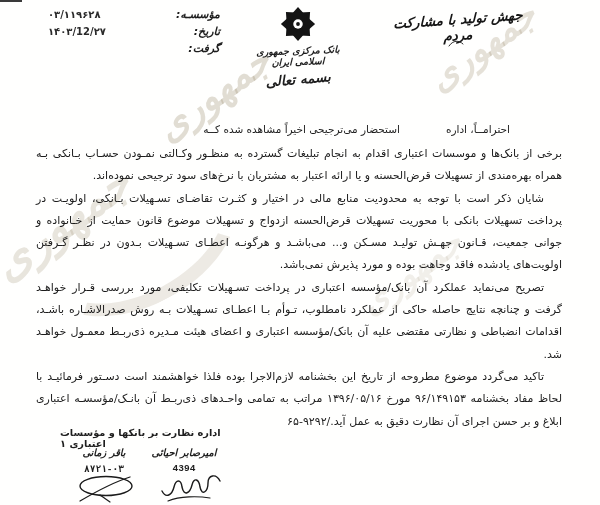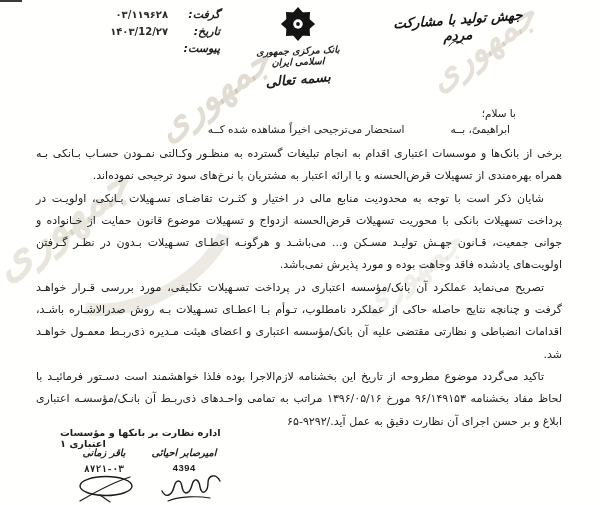--- a/index.html
+++ b/index.html
@@ -22,21 +22,21 @@
     position:absolute;left:28px;top:168px;width:190px;height:112px;border-radius:50%;
     border:13px solid transparent;border-bottom-color:rgba(180,168,145,0.24);
     transform:rotate(-28deg);
   }
   .corner-mark{position:absolute;top:0;left:0;width:22px;height:2px;background:#3a3a3a;}
   
   .nastaliq{font-weight:700;font-style:italic;}
   .ref-block{position:absolute;top:9px;left:48px;width:172px;}
   .ref-row{display:flex;align-items:baseline;margin-bottom:5px;line-height:12px;}
   .ref-label{width:52px;font-size:11px;}
-  .ref-value{flex:1;text-align:right;font-size:10px;font-weight:700;color:#2a2a2a;}
+  .ref-value{flex:1;text-align:left;font-size:10px;font-weight:700;color:#2a2a2a;}
   .logo-block{position:absolute;top:5px;left:240px;width:116px;text-align:center;}
   .emblem{display:block;margin:0 auto;}
   .bank-name{font-size:9.5px;margin-top:2px;transform:skewY(-2deg);}
   .besmele{font-size:13.5px;margin-top:4px;transform:rotate(-5deg);}
   .slogan{
     position:absolute;top:11px;left:388px;width:140px;text-align:center;
     font-size:13.5px;transform:skewY(-4deg);color:#161616;
   }
   .slogan-flourish{position:absolute;left:448px;top:39px;}
   
@@ -71,29 +71,29 @@
     <span class="wm wm1">جمهوری</span>
     <span class="wm wm2">جمهوری</span>
     <span class="wm wm3">جمهوری</span>
     <span class="wm wm4">جمهوری</span>
     <div class="wm-swash"></div>
   </div>
   <div class="corner-mark"></div>
 
   <div class="ref-block">
     <div class="ref-row">
-      <span class="ref-label nastaliq">گرفت:</span>
+      <span class="ref-label nastaliq">مؤسسـه:</span>
       <span class="ref-value" dir="ltr">۰۳/۱۱۹۶۲۸</span>
     </div>
     <div class="ref-row">
       <span class="ref-label nastaliq">تاریخ:</span>
       <span class="ref-value" dir="ltr">۱۴۰۳/12/۲۷</span>
     </div>
     <div class="ref-row">
-      <span class="ref-label nastaliq">پیوست:</span>
+      <span class="ref-label nastaliq">گرفت:</span>
     </div>
   </div>
 
   <div class="logo-block">
     <svg class="emblem" width="38" height="38" viewBox="-20 -20 40 40">
       <g fill="#141414">
         <path d="M0,-18 L7,-10 L3,-3 L-3,-3 L-7,-10 Z"></path>
         <path d="M0,-18 L7,-10 L3,-3 L-3,-3 L-7,-10 Z" transform="rotate(45)"></path>
         <path d="M0,-18 L7,-10 L3,-3 L-3,-3 L-7,-10 Z" transform="rotate(90)"></path>
         <path d="M0,-18 L7,-10 L3,-3 L-3,-3 L-7,-10 Z" transform="rotate(135)"></path>
@@ -107,23 +107,22 @@
     </svg>
     <div class="bank-name nastaliq">بانک مرکزی جمهوری اسلامی ایران</div>
     <div class="besmele nastaliq">بسمه تعالی</div>
   </div>
 
   <div class="slogan nastaliq">جهش تولید با مشارکت مردم</div>
   <svg class="slogan-flourish" width="16" height="9" viewBox="0 0 16 9">
     <path d="M1,7 C5,1 11,1 15,5" stroke="#2a2a2a" stroke-width="1" fill="none" stroke-linecap="round"></path>
   </svg>
 
-  <div class="salutation">با سلام؛</div>
   <div class="opening">
-    <span>ابراهیمیً، بــه</span><span class="opening-gap"></span><span>استحضار می‌ترجیحی اخیراً مشاهده شده کــه</span>
+    <span>احترامــاً، اداره</span><span class="opening-gap"></span><span>استحضار می‌ترجیحی اخیراً مشاهده شده کــه</span>
   </div>
 
   <div class="body-text">
     <p>برخی از بانک‌ها و موسسات اعتباری اقدام به انجام تبلیغات گسترده به منظـور وکـالتی نمـودن حسـاب بـانکی بـه همراه بهره‌مندی از تسهیلات قرض‌الحسنه و یا ارائه اعتبار به مشتریان با نرخ‌های سود ترجیحی نموده‌اند.</p>
     <p class="indent">شایان ذکر است با توجه به محدودیت منابع مالی در اختیار و کثـرت تقاضـای تسـهیلات بـانکی، اولویـت در پرداخت تسهیلات بانکی با محوریت تسهیلات قرض‌الحسنه ازدواج و تسهیلات موضوع قانون حمایت از خـانواده و جوانی جمعیت، قـانون جهـش تولیـد مسـکن و... می‌باشـد و هرگونـه اعطـای تسـهیلات بـدون در نظـر گـرفتن اولویت‌های یادشده فاقد وجاهت بوده و مورد پذیرش نمی‌باشد.</p>
     <p class="indent">تصریح می‌نماید عملکرد آن بانک/مؤسسه اعتباری در پرداخت تسـهیلات تکلیفی، مورد بررسی قـرار خواهـد گرفت و چنانچه نتایج حاصله حاکی از عملکرد نامطلوب، تـوأم بـا اعطـای تسـهیلات بـه روش صدرالاشـاره باشـد، اقدامات انضباطی و نظارتی مقتضی علیه آن بانک/مؤسسه اعتباری و اعضای هیئت مـدیره ذی‌ربـط معمـول خواهـد شد.</p>
     <p class="indent">تاکید می‌گردد موضوع مطروحه از تاریخ این بخشنامه لازم‌الاجرا بوده فلذا خواهشمند است دسـتور فرمائیـد با لحاظ مفاد بخشنامه ۹۶/۱۴۹۱۵۳ مورخ ۱۳۹۶/۰۵/۱۶ مراتب به تمامی واحـدهای ذی‌ربـط آن بانـک/مؤسسـه اعتباری ابلاغ و بر حسن اجرای آن نظارت دقیق به عمل آید./۹۲۹۲-۶۵</p>
   </div>
 
   <div class="sig-dept">اداره نظارت بر بانکها و مؤسسات اعتباری ۱</div>

